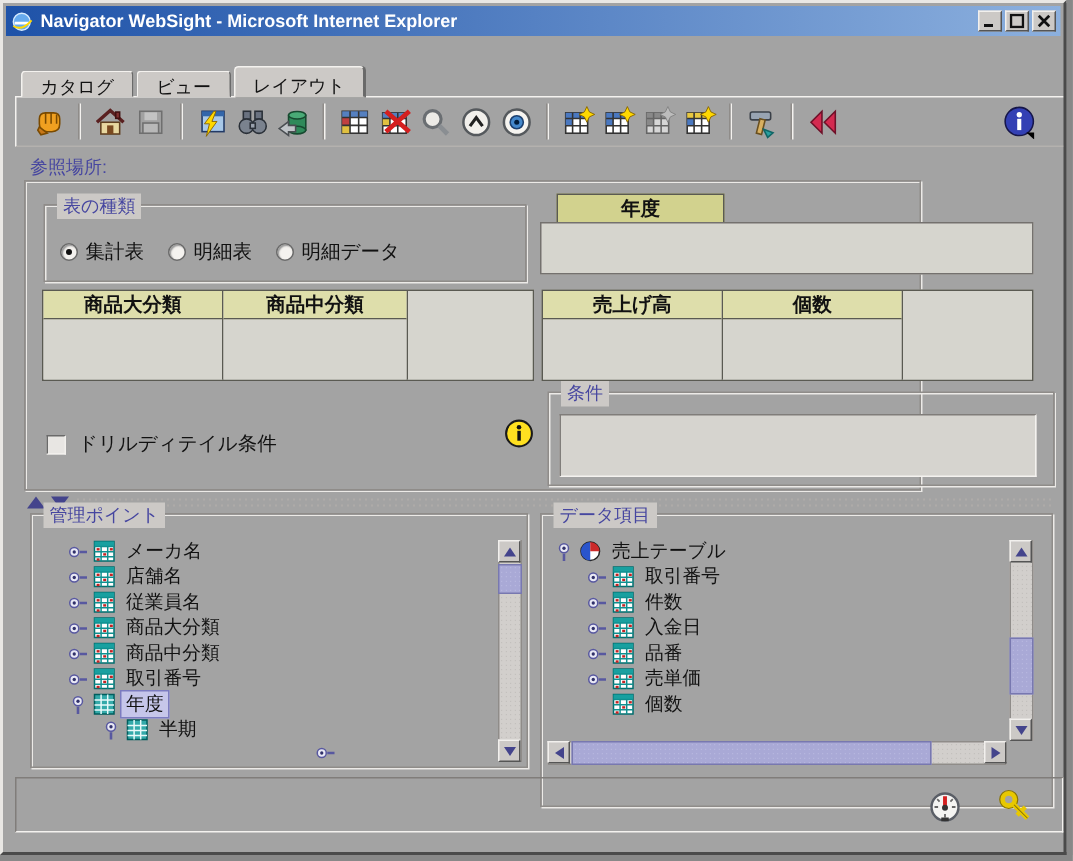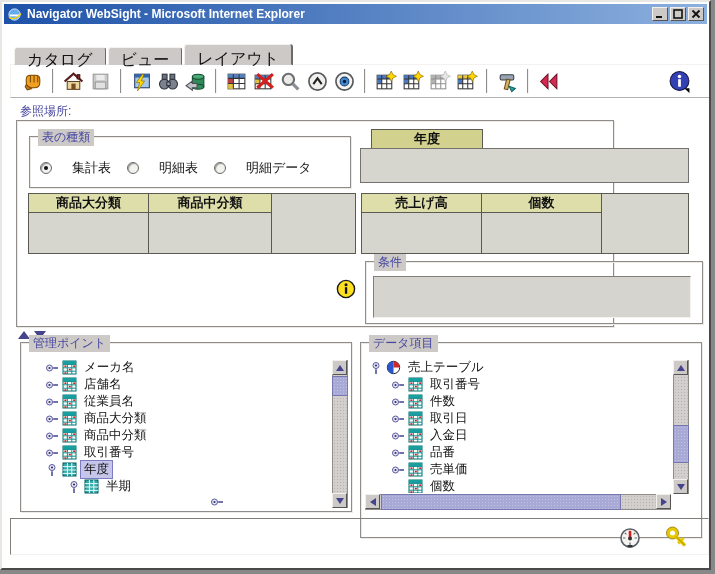--- a/index.html
+++ b/index.html
@@ -1,32 +1,32 @@
 <!DOCTYPE html>
 <html><head>
 <meta charset="utf-8">
 <style>
   html,body{margin:0;padding:0;background:#888;}
   *{box-sizing:border-box;font-family:"Liberation Sans","DejaVu Sans",sans-serif;}
-  .window{position:relative;width:711px;height:570px;background:#ffffff;
+  .window{position:relative;width:711px;height:570px;background:#a3a3a3;
     border:2px solid;border-color:#e9e7e4 #4a4a4a #4a4a4a #e9e7e4;overflow:hidden;}
   .abs{position:absolute;}
 
   
   .titlebar{left:2px;top:2px;right:2px;height:20px;
     background:linear-gradient(90deg,#1e52a8,#8cb0de);
     display:flex;align-items:center;padding:0 3px;color:#fff;}
   .titletext{font-size:12px;font-weight:bold;margin-left:5px;white-space:nowrap;}
   .winbtns{margin-left:auto;display:flex;gap:2px;}
   .wbtn{width:16px;height:14px;background:#ccc9c6;border:1px solid;
     border-color:#f2f0ed #555 #555 #f2f0ed;display:flex;align-items:center;justify-content:center;padding:0;}
 
   
   .tabs{left:12px;top:42px;height:21px;display:flex;align-items:flex-end;z-index:5;}
-  .tab{height:18px;padding:2px 12px 0;font-size:16px;color:#111;background:#ccc9c6;
+  .tab{height:18px;padding:2px 12px 0;font-size:12px;color:#111;background:#ccc9c6;
     border:1px solid;border-color:#f4f2ef #6a6a6a #ccc9c6 #f4f2ef;border-radius:3px 3px 0 0;margin-right:2px;white-space:nowrap;}
   .tab.active{height:21px;padding-top:4px;z-index:6;border-bottom-color:#ccc9c6;box-shadow:1px 0 0 #6a6a6a;}
 
   
   .toolbar{left:8px;top:62px;width:699px;height:34px;border-top:1px solid #f4f2ef;
     border-left:1px solid #f4f2ef;border-bottom:1px solid #b4b1ae;
     display:flex;align-items:center;padding:0 10px 0 8px;}
   .tbtn{width:27px;height:27px;border:none;background:transparent;display:flex;align-items:center;justify-content:center;padding:0;}
   .tbtn.disabled{filter:grayscale(1) opacity(.55);}
   .tsep{width:2px;height:24px;border-left:1px solid #8f8c89;border-right:1px solid #f4f2ef;margin:0 6px;}
@@ -36,21 +36,21 @@
   .reflabel{left:18px;top:101px;font-size:12px;color:#4646a0;}
   .editorpanel{left:14px;top:118px;width:598px;height:207px;
     border:1px solid #8f8c89;box-shadow:inset 1px 1px 0 #eceae7,1px 1px 0 #eceae7;}
 
   .groupbox{position:absolute;border:1px solid #8f8c89;
     box-shadow:inset 1px 1px 0 #eceae7,1px 1px 0 #eceae7;}
   .gtitle{position:absolute;top:-8px;left:8px;background:#ccc9c6;padding:0 4px;
     font-size:12px;color:#4646a0;white-space:nowrap;}
 
   .radios{position:absolute;left:10px;top:22px;display:flex;gap:16px;align-items:center;font-size:13px;color:#111;}
-  .radio{display:flex;align-items:center;gap:20px;}
+  .radio{display:flex;align-items:center;gap:5px;}
   .rdot{width:12px;height:12px;border-radius:50%;background:#f4f2ef;border:1px solid #6a6a6a;
     box-shadow:inset 1px 1px 1px #999;position:relative;}
   .rdot.sel::after{content:"";position:absolute;left:3px;top:3px;width:4px;height:4px;border-radius:50%;background:#111;}
 
   .khaki{background:#d2d28e;border:1px solid #5a5a52;font-size:13px;font-weight:bold;color:#111;
     display:flex;align-items:center;justify-content:center;}
   .emptybox{background:#d6d5ce;border:1px solid #74716e;}
   .ptable{position:absolute;display:flex;border:1px solid #5a5a52;background:#d6d5ce;}
   .pcol{display:flex;flex-direction:column;border-right:1px solid #5a5a52;}
   .pcol:last-child{border-right:none;}
@@ -425,20 +425,24 @@
           <div class="phead">売上げ高</div>
           <div class="pbody"></div>
         </div>
       <div class="pcol" style="width:120px;">
           <div class="phead">個数</div>
           <div class="pbody"></div>
         </div>
       <div class="pcol blank" style="width:86px;"></div>
     </div>
 
+    <div class="cbrow" style="left:14px;top:166px;">
+      <span class="cbox"></span>
+      <span>ドリルディテイル条件</span>
+    </div>
     <button class="abs" style="left:318px;top:158px;width:21px;height:21px;border:none;background:transparent;padding:0;"><svg width="20" height="20">
           <use href="#s-infoy"></use>
         </svg></button>
 
     <div class="groupbox" style="left:348px;top:140px;width:338px;height:63px;">
       <span class="gtitle">条件</span>
       <div class="abs sunken" style="left:7px;top:14px;width:318px;height:42px;"></div>
     </div>
   </div>
 
@@ -566,29 +570,20 @@
           <span class="tlabel">取引番号</span>
         </div>
       <div class="trow lvl1">
           <svg class="handle">
             <use href="#s-hc"></use>
           </svg>
           <svg class="ticon">
             <use href="#s-dimtable"></use>
           </svg>
           <span class="tlabel">件数</span>
-        </div>
-      <div class="trow lvl1">
-          <svg class="handle">
-            <use href="#s-hc"></use>
-          </svg>
-          <svg class="ticon">
-            <use href="#s-dimtable"></use>
-          </svg>
-          <span class="tlabel">取引日</span>
         </div>
       <div class="trow lvl1">
           <svg class="handle">
             <use href="#s-hc"></use>
           </svg>
           <svg class="ticon">
             <use href="#s-dimtable"></use>
           </svg>
           <span class="tlabel">入金日</span>
         </div>

